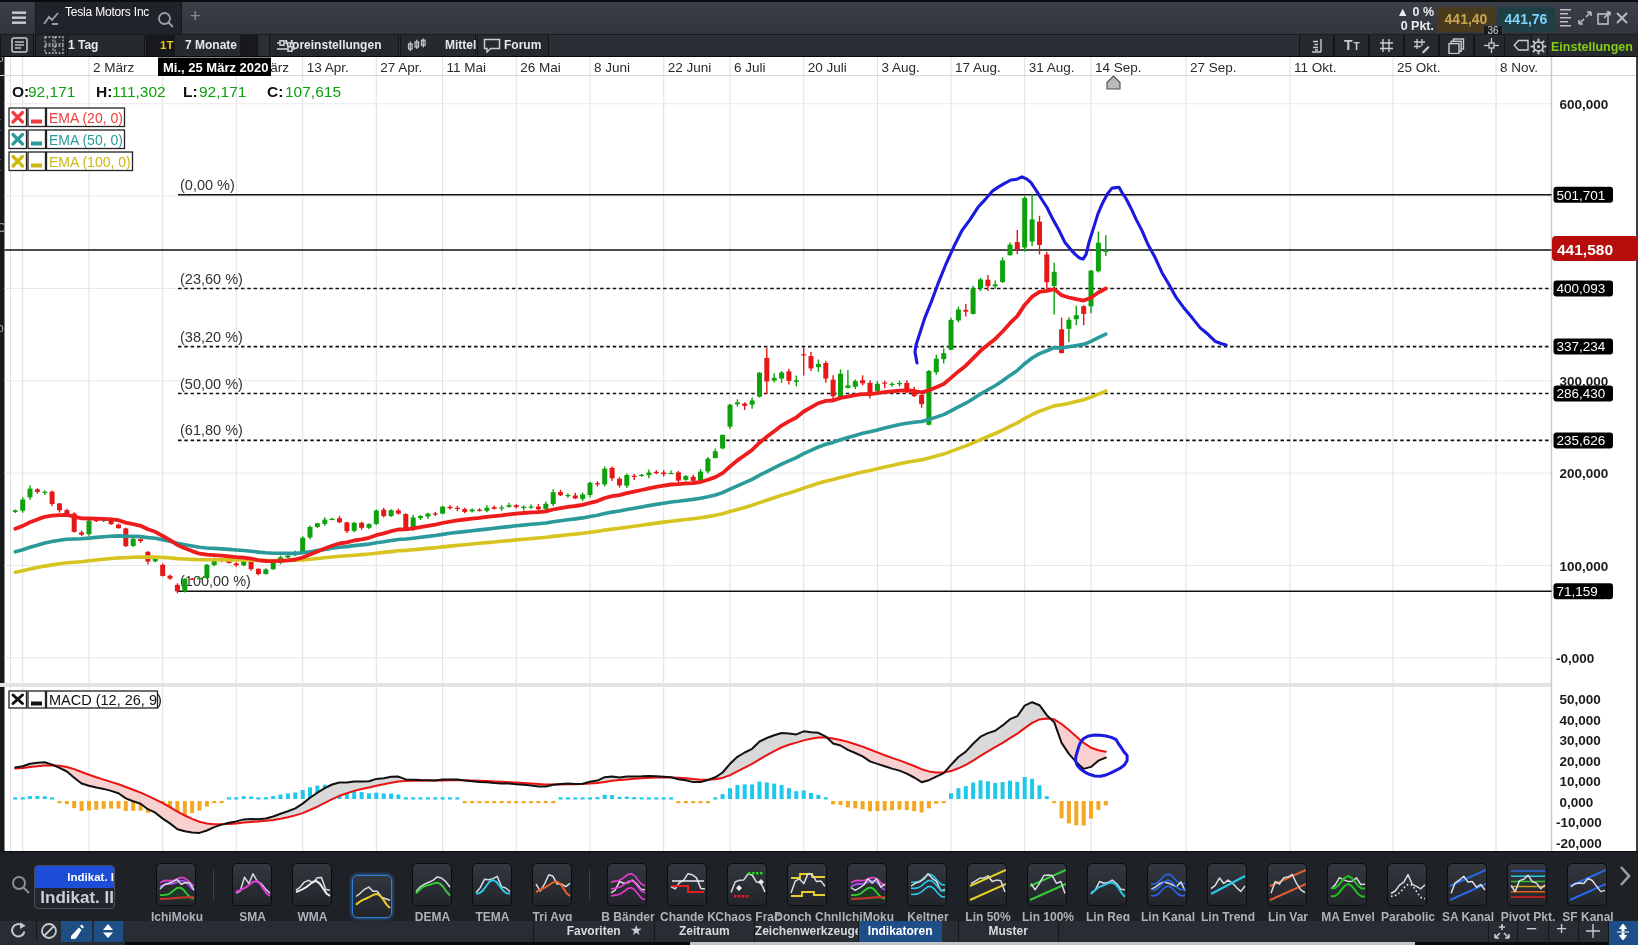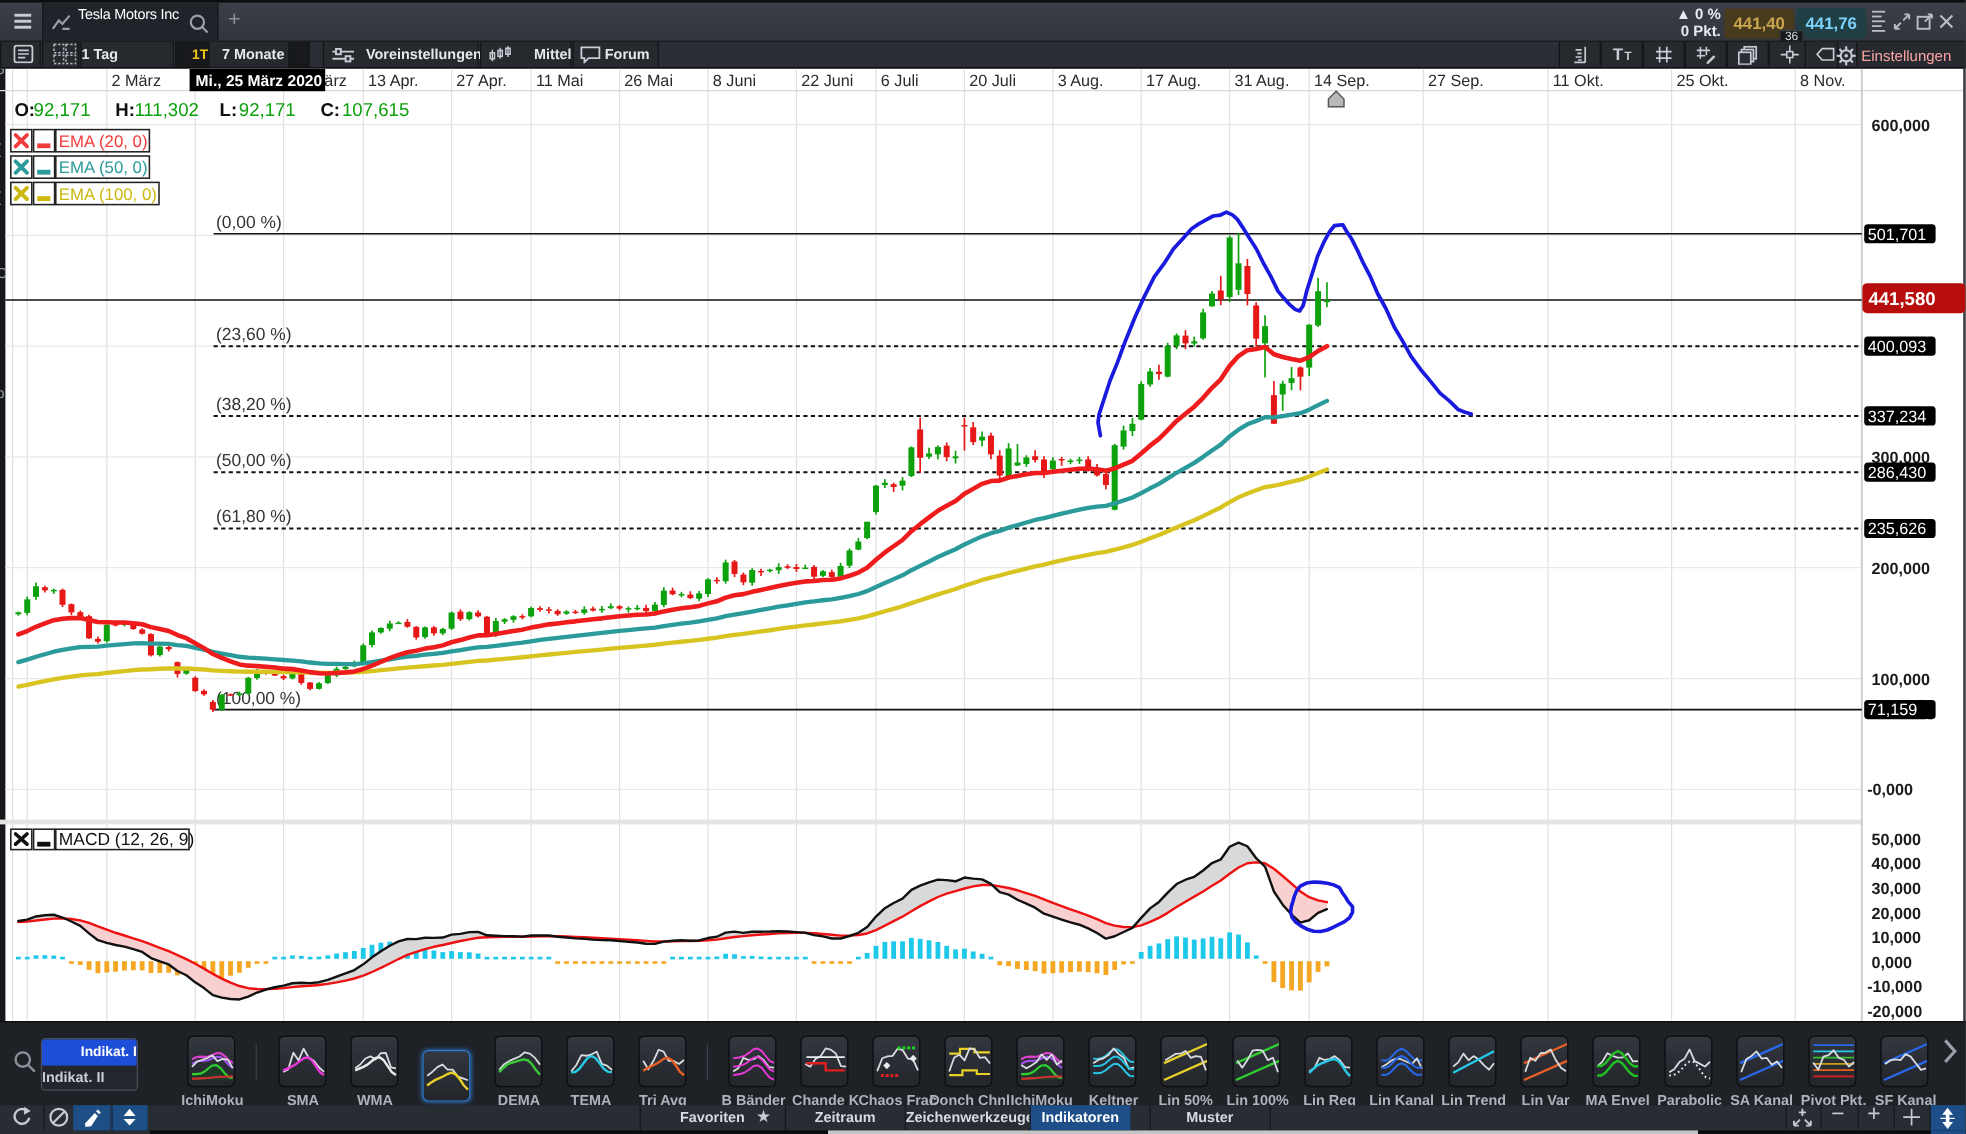--- a/index.html
+++ b/index.html
@@ -681,21 +681,21 @@
           <rect x="11" y="1" width="8" height="7"></rect>
           <rect x="1" y="10" width="8" height="7"></rect>
           <rect x="11" y="10" width="8" height="7"></rect>
         </g>
       </svg>
       <div class="tbtn" style="left:0px;width:34px"></div>
       <div class="tbtn" style="left:35px;width:31px"></div>
       <div class="tbtn" style="left:67px;width:78px"><span style="margin-left:0">1 Tag</span></div>
       <div class="tbtn" style="left:146px;width:112px;background:#17191d"><span style="display:inline-block;margin-left:13px;color:#f0c814;font-size:11.5px;font-weight:bold">1T</span></div>
       <div class="tbtn" style="left:175px;width:66px;border-left:none"><span style="margin-left:10px">7 Monate</span></div>
-      <div class="tbtn" style="left:269px;width:130px"><span style="margin-left:35px">Voreinstellungen</span></div>
+      <div class="tbtn" style="left:269px;width:130px"><span style="margin-left:15px">Voreinstellungen</span></div>
       <svg class="abs" style="left:276px;top:4px;z-index:5" width="20" height="16" viewBox="0 0 20 16">
         <g stroke="#c9cdd3" stroke-width="1.6">
           <line x1="1" y1="4" x2="19" y2="4"></line>
           <line x1="1" y1="10" x2="19" y2="10"></line>
           <rect x="4" y="1.8" width="4" height="4.4" fill="#2b2e34"></rect>
           <rect x="12" y="7.8" width="4" height="4.4" fill="#2b2e34"></rect>
         </g>
       </svg>
       <div class="tbtn" style="left:400px;width:76px"><span style="margin-left:44px">Mittel</span></div>
       <svg class="abs" style="left:407px;top:3px;z-index:5" width="20" height="16" viewBox="0 0 20 16">
@@ -752,30 +752,30 @@
         <circle cx="8.5" cy="8.5" r="1.5" fill="#c9cdd3"></circle>
         <rect x="7.6" y="0.6" width="1.8" height="3" fill="#c9cdd3" transform="rotate(0 8.5 8.5)"></rect>
         <rect x="7.6" y="0.6" width="1.8" height="3" fill="#c9cdd3" transform="rotate(45 8.5 8.5)"></rect>
         <rect x="7.6" y="0.6" width="1.8" height="3" fill="#c9cdd3" transform="rotate(90 8.5 8.5)"></rect>
         <rect x="7.6" y="0.6" width="1.8" height="3" fill="#c9cdd3" transform="rotate(135 8.5 8.5)"></rect>
         <rect x="7.6" y="0.6" width="1.8" height="3" fill="#c9cdd3" transform="rotate(180 8.5 8.5)"></rect>
         <rect x="7.6" y="0.6" width="1.8" height="3" fill="#c9cdd3" transform="rotate(225 8.5 8.5)"></rect>
         <rect x="7.6" y="0.6" width="1.8" height="3" fill="#c9cdd3" transform="rotate(270 8.5 8.5)"></rect>
         <rect x="7.6" y="0.6" width="1.8" height="3" fill="#c9cdd3" transform="rotate(315 8.5 8.5)"></rect>
       </svg>
-      <div class="abs" style="left:1551px;top:4.5px;font-size:12.5px;font-weight:normal;color:#fca5a5;z-index:5">Einstellungen</div>
+      <div class="abs" style="left:1551px;top:4.5px;font-size:12.5px;font-weight:bold;color:#84cc16;z-index:5">Einstellungen</div>
     </div>
     <div id="panel" class="abs">
       <svg class="abs" style="left:10px;top:22px" width="26" height="26" viewBox="0 0 26 26">
         <circle cx="9" cy="9" r="6" stroke="#8a9098" stroke-width="2" fill="none"></circle>
         <line x1="13.5" y1="13.5" x2="19" y2="19" stroke="#8a9098" stroke-width="2"></line>
       </svg>
       <div class="abs" style="left:34px;top:13px;width:81px;height:44px;background:#23262c;border:1px solid #4a4f57;border-radius:4px;overflow:hidden">
         <div style="height:22px;background:#1d4ed8;color:#fff;font-size:11.5px;font-weight:bold;text-align:right;line-height:22px">Indikat. I</div>
-        <div style="height:22px;color:#c9ced5;font-size:12px;font-weight:bold;text-align:left;line-height:20px">Indikat. II</div>
+        <div style="height:22px;color:#c9ced5;font-size:17px;font-weight:bold;text-align:right;line-height:20px">Indikat. II</div>
       </div>
       <div class="tile" style="left:156px;top:11px">
         <svg class="abs" style="left:0;top:0" width="38" height="41" viewBox="0 0 38 41">
           <path d="M3.0,22.7 L6.4,20.8 L9.8,20.0 L13.2,20.0 L16.6,19.5 L20.0,18.1 L23.4,16.7 L26.8,16.9 L30.2,19.5 L33.6,23.4 L37.0,25.9" stroke="#a050f0" stroke-width="1.8" fill="none" stroke-linejoin="round"></path>
           <path d="M3.0,18.7 L6.4,17.0 L9.8,16.5 L13.2,16.7 L16.6,16.4 L20.0,15.1 L23.4,13.6 L26.8,13.7 L30.2,16.0 L33.6,19.5 L37.0,21.9" stroke="#e040d0" stroke-width="1.8" fill="none" stroke-linejoin="round"></path>
           <path d="M3,36 3.0,31.1 L6.4,31.1 L9.8,30.7 L13.2,29.2 L16.6,26.4 L20.0,23.9 L23.4,23.6 L26.8,26.1 L30.2,30.3 L33.6,33.6 L37.0,34.3 L37,36 Z" fill="#1d3a28"></path>
           <path d="M3.0,31.1 L6.4,31.1 L9.8,30.7 L13.2,29.2 L16.6,26.4 L20.0,23.9 L23.4,23.6 L26.8,26.1 L30.2,30.3 L33.6,33.6 L37.0,34.3" stroke="#30d030" stroke-width="1.8" fill="none" stroke-linejoin="round"></path>
           <path d="M3,35 L14,34.5 L24,33.5 L37,33" stroke="#d03030" stroke-width="1.8" fill="none" stroke-linejoin="round"></path>
           <path d="M3.0,25.1 L7.2,20.7 L11.5,19.3 L15.8,17.7 L20.0,15.5 L24.2,20.2 L28.5,18.5 L32.8,19.0 L37.0,26.1" stroke="#d8dbdf" stroke-width="1.5" fill="none" stroke-linejoin="round"></path>
         </svg>

